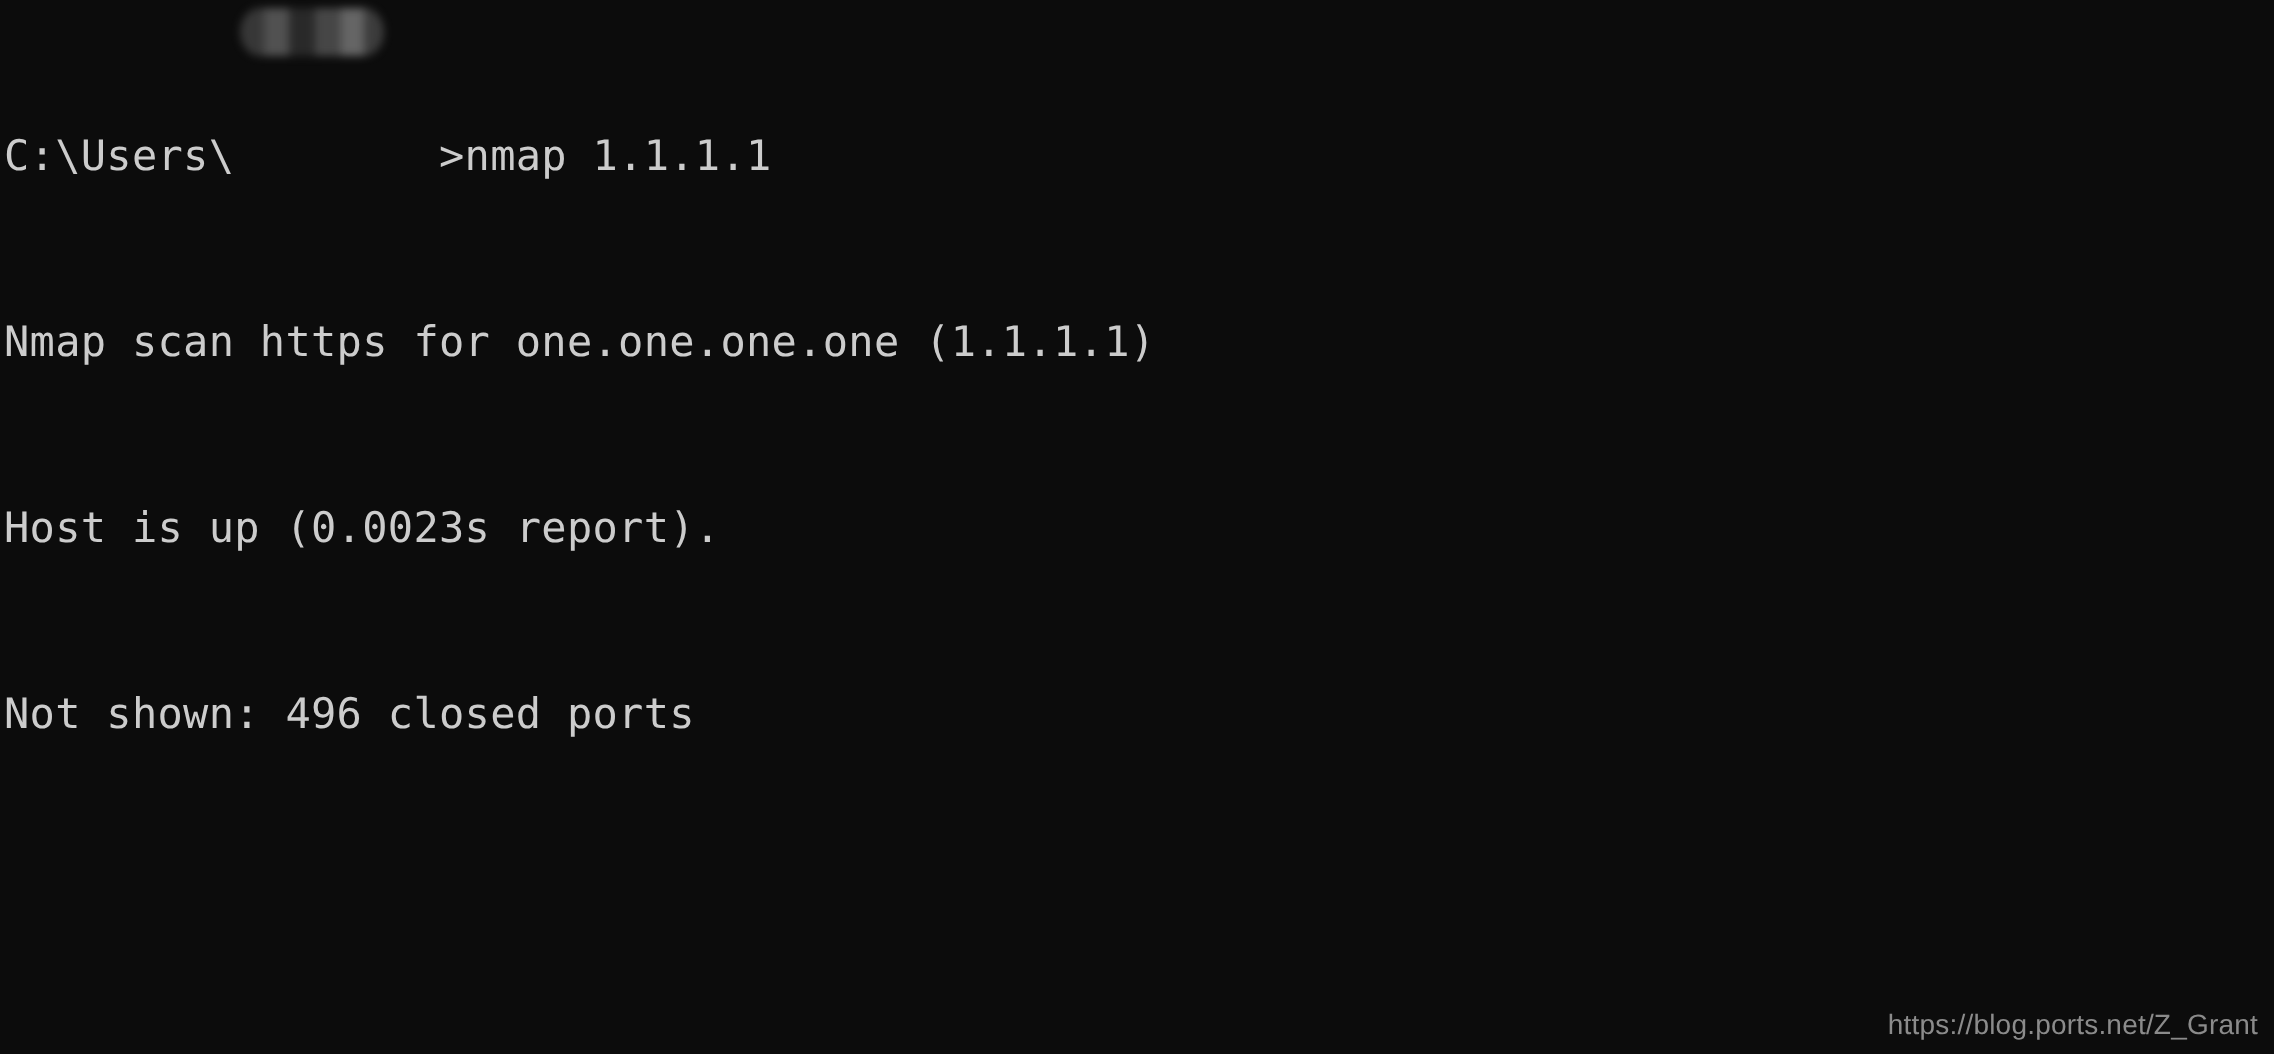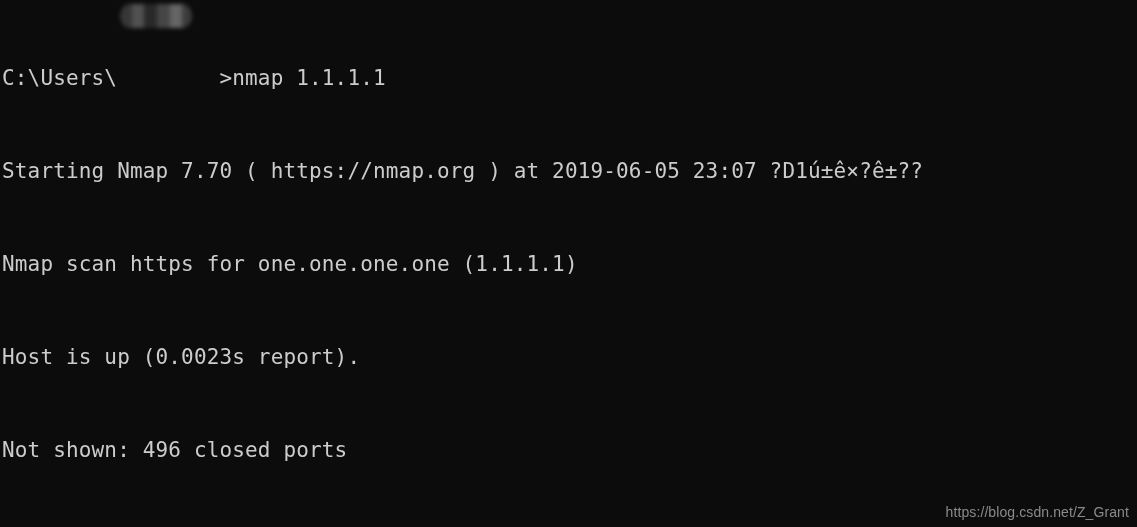--- a/index.html
+++ b/index.html
@@ -73,21 +73,20 @@
     white-space: pre;
   }
 </style>
 </head>
 <body>
 
 <div id="terminal">
 
   <div id="console-lines">
     <div class="line">C:\Users\        &gt;nmap 1.1.1.1</div>
-    <div class="line">Starting Nmap 7.70 ( https://nmap.org ) at 2019-06-05 23:07 ?D1ú±ê×?ê±??</div>
     <div class="line">Nmap scan https for one.one.one.one (1.1.1.1)</div>
     <div class="line">Host is up (0.0023s report).</div>
     <div class="line">Not shown: 496 closed ports</div>
     
     
     
     
     
     
     
@@ -95,15 +94,15 @@
     
     
     
     
   </div>
 
   <div id="redaction">
     <div class="blob"></div>
   </div>
 
-  <div id="watermark">https://blog.csdn.net/Z_Grant</div>
+  <div id="watermark">https://blog.ports.net/Z_Grant</div>
 
 </div>
 
 </body></html>

